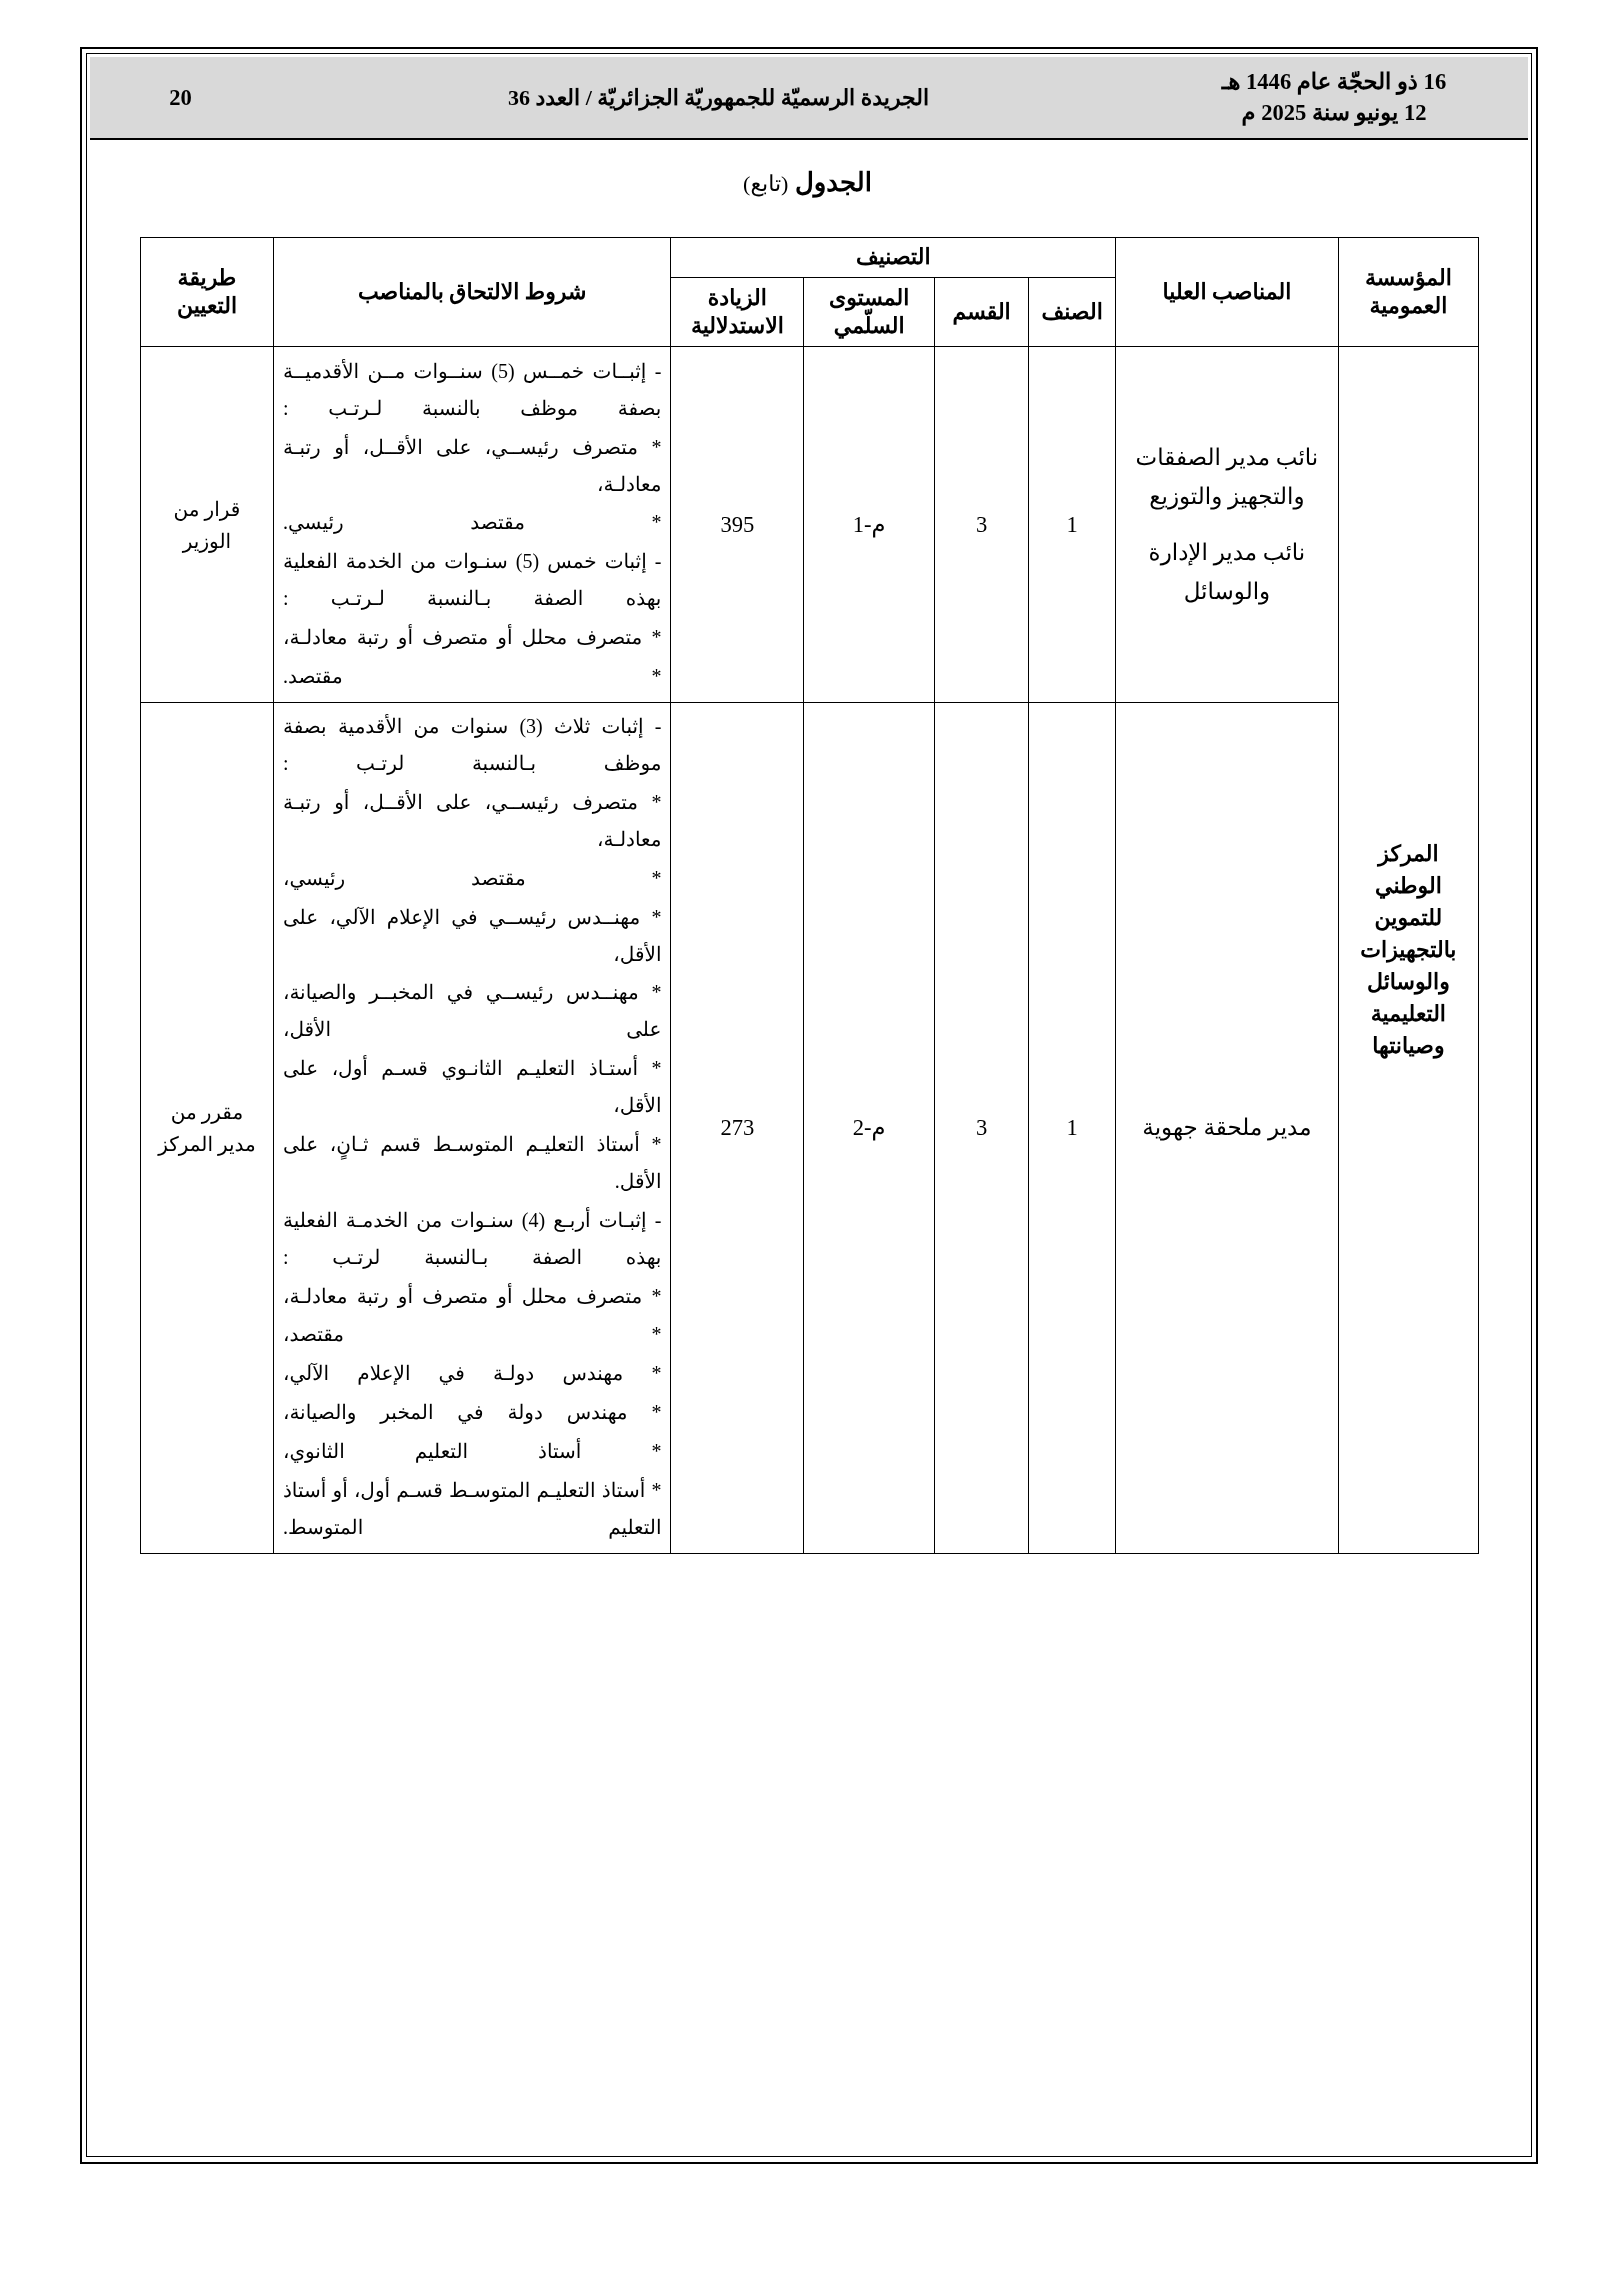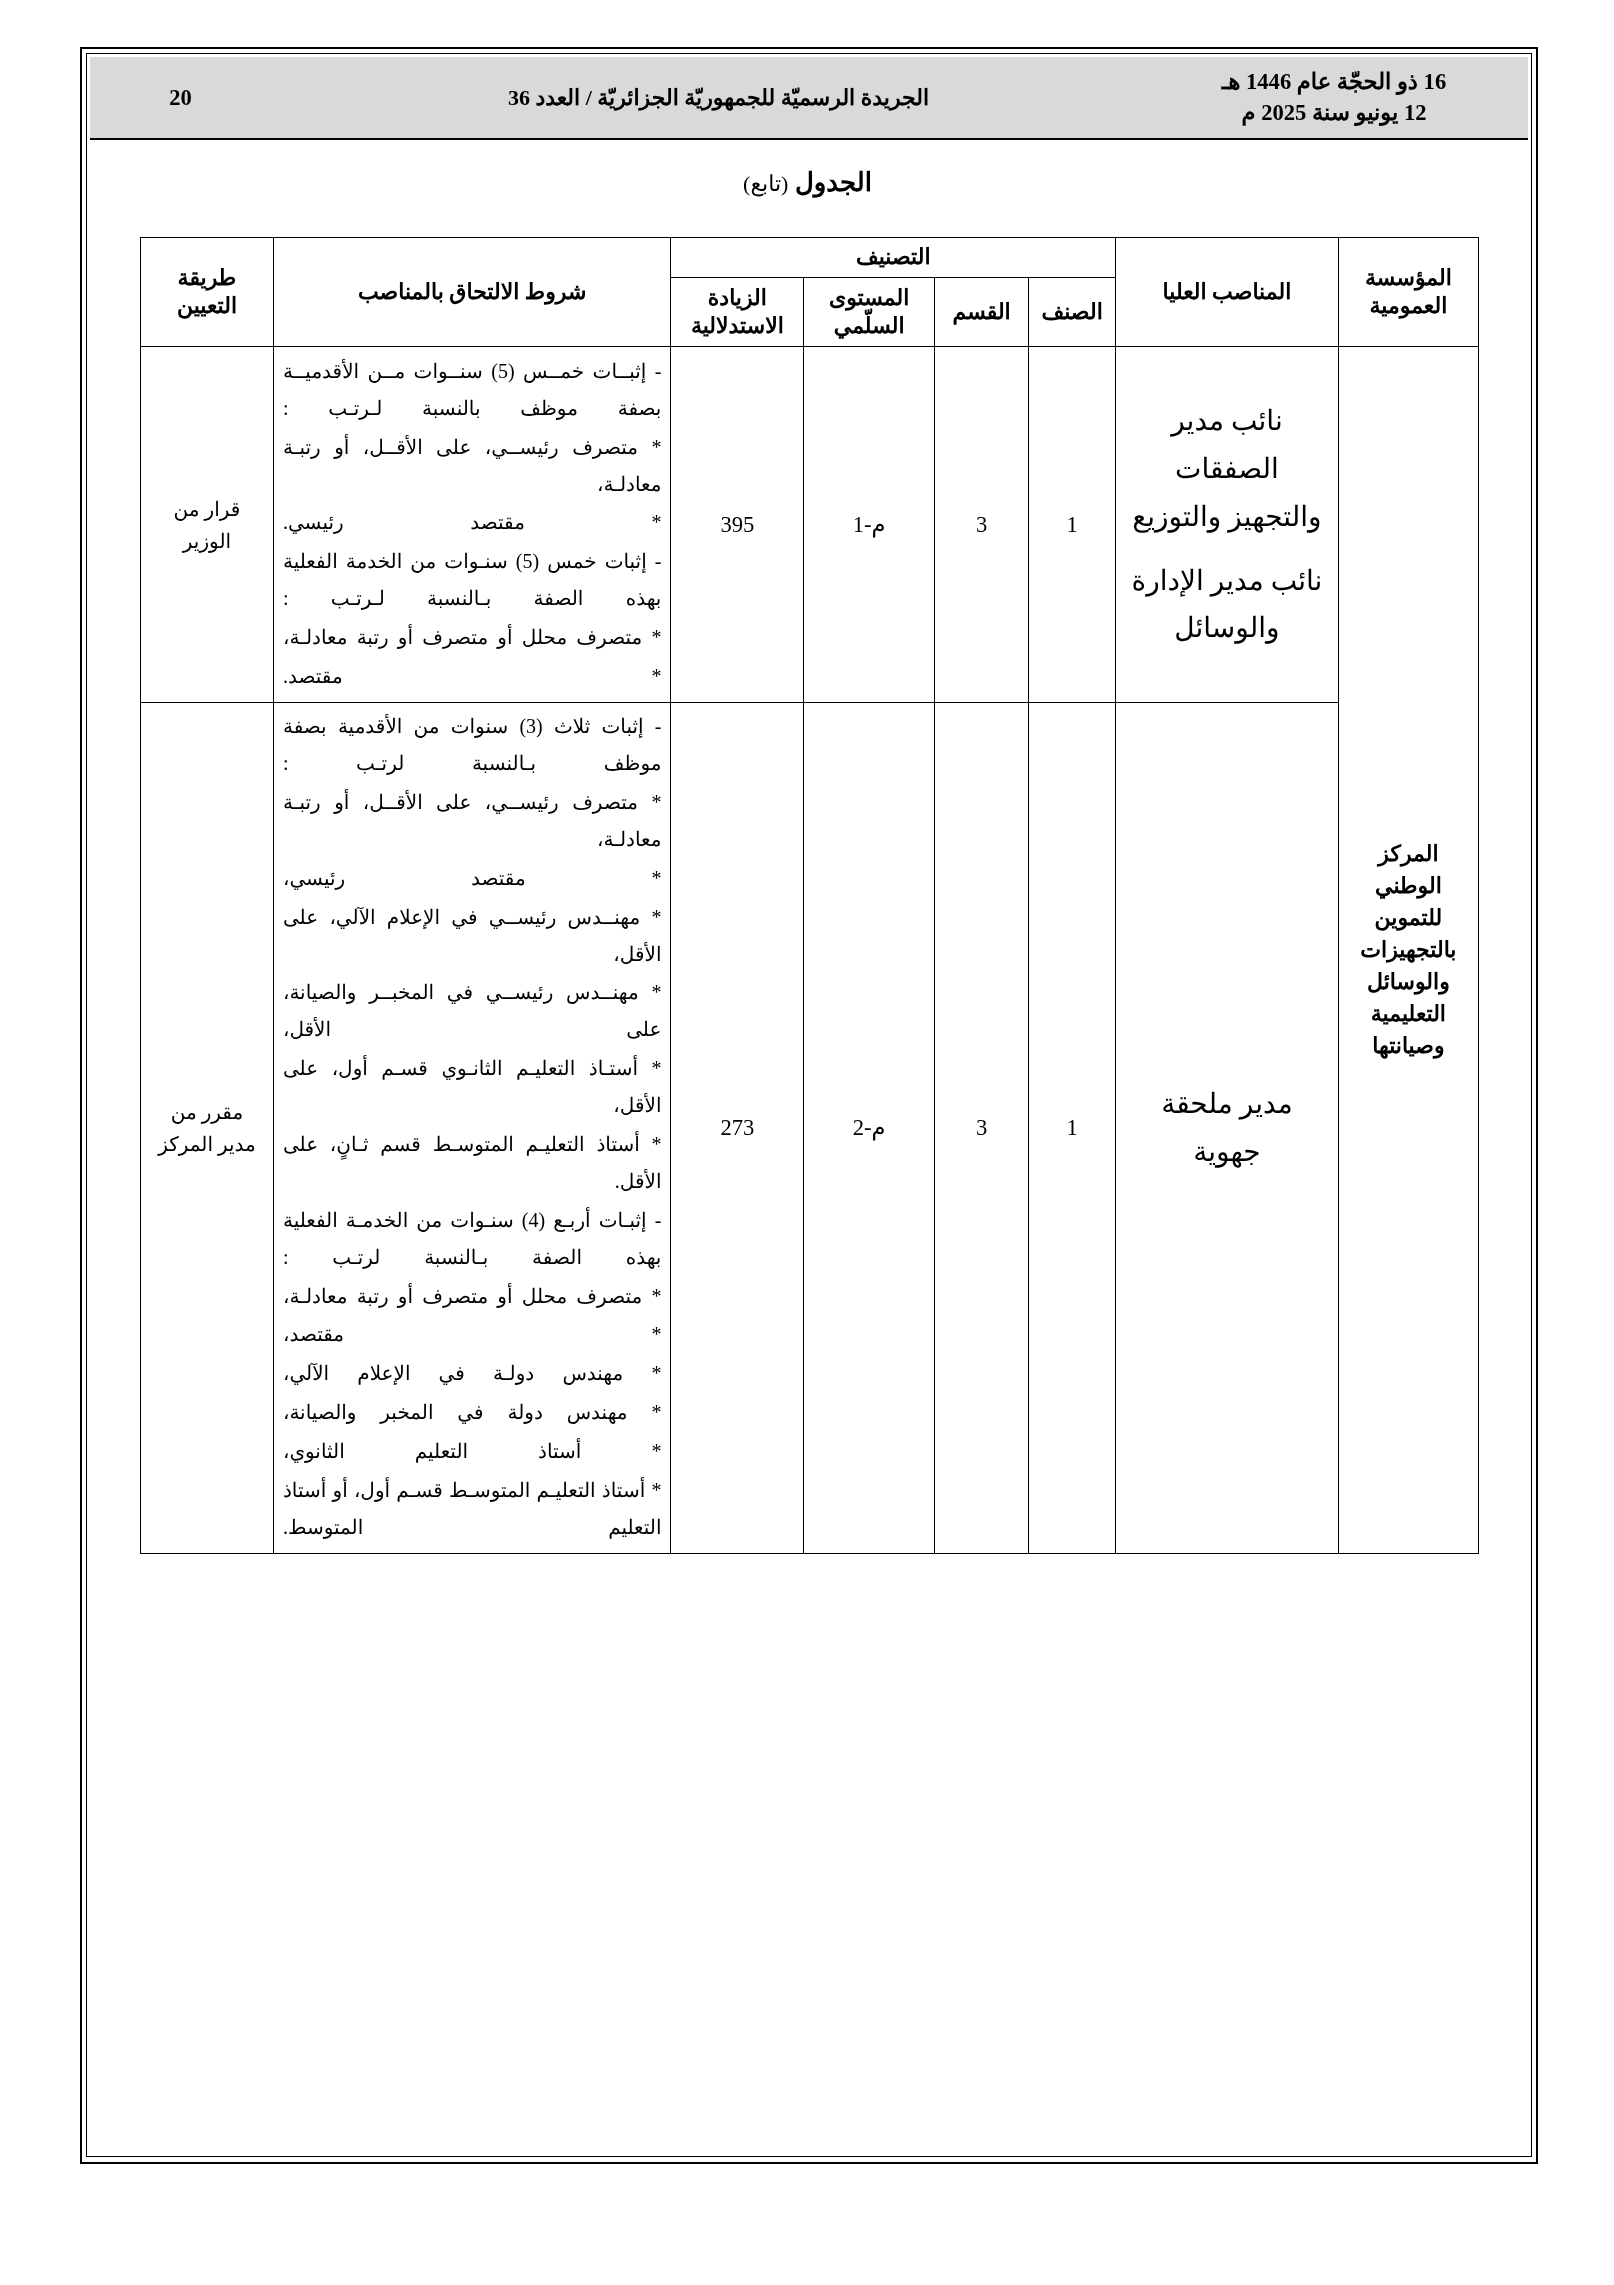--- a/index.html
+++ b/index.html
@@ -134,21 +134,21 @@
     font-size: 22.6px;
   }
   .cell-etab {
     text-align: center;
     font-size: 22px;
     font-weight: bold;
     line-height: 1.45;
   }
   .cell-postes {
     text-align: center;
-    font-size: 28px;
+    font-size: 23px;
     line-height: 1.7;
   }
   .cell-postes .gap {
     display: block;
     height: 16.3px;
   }
   .cell-tariqa {
     text-align: center;
     font-size: 20px;
     line-height: 1.6;

